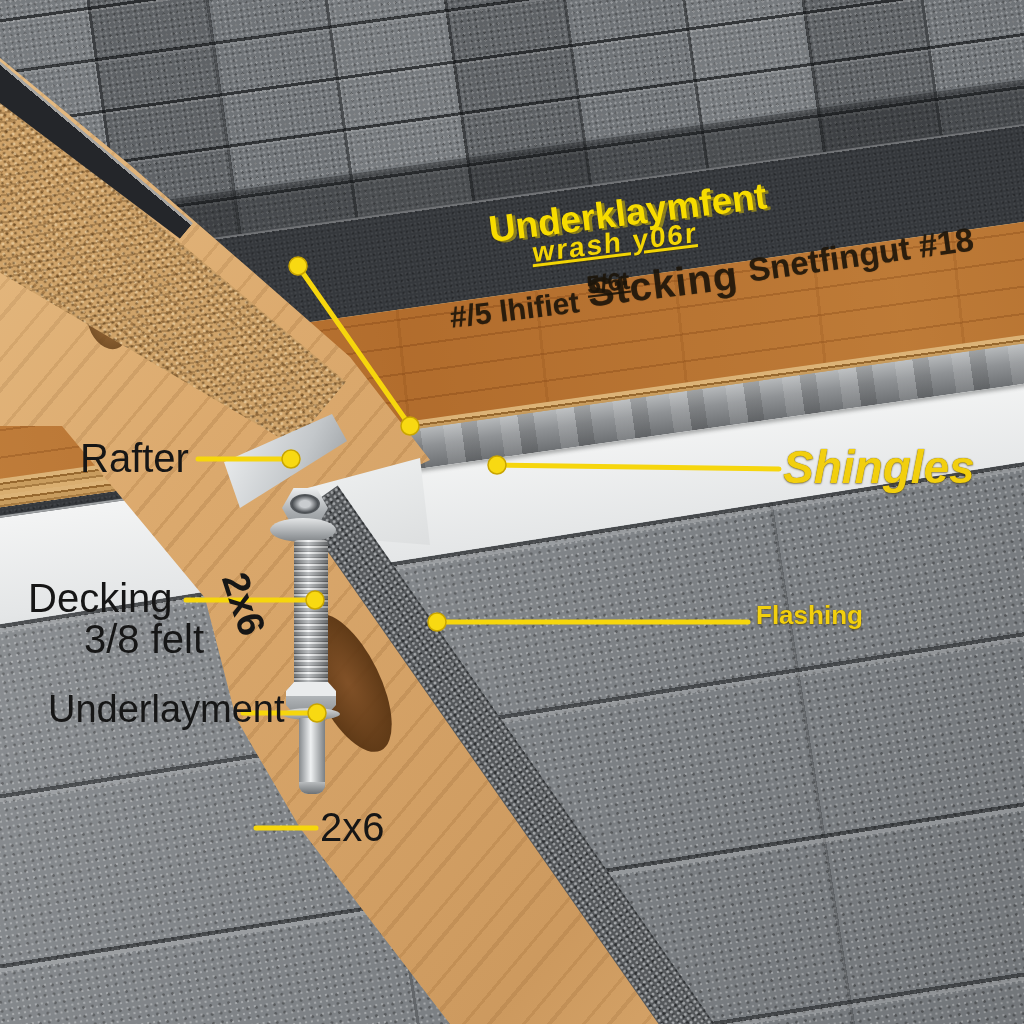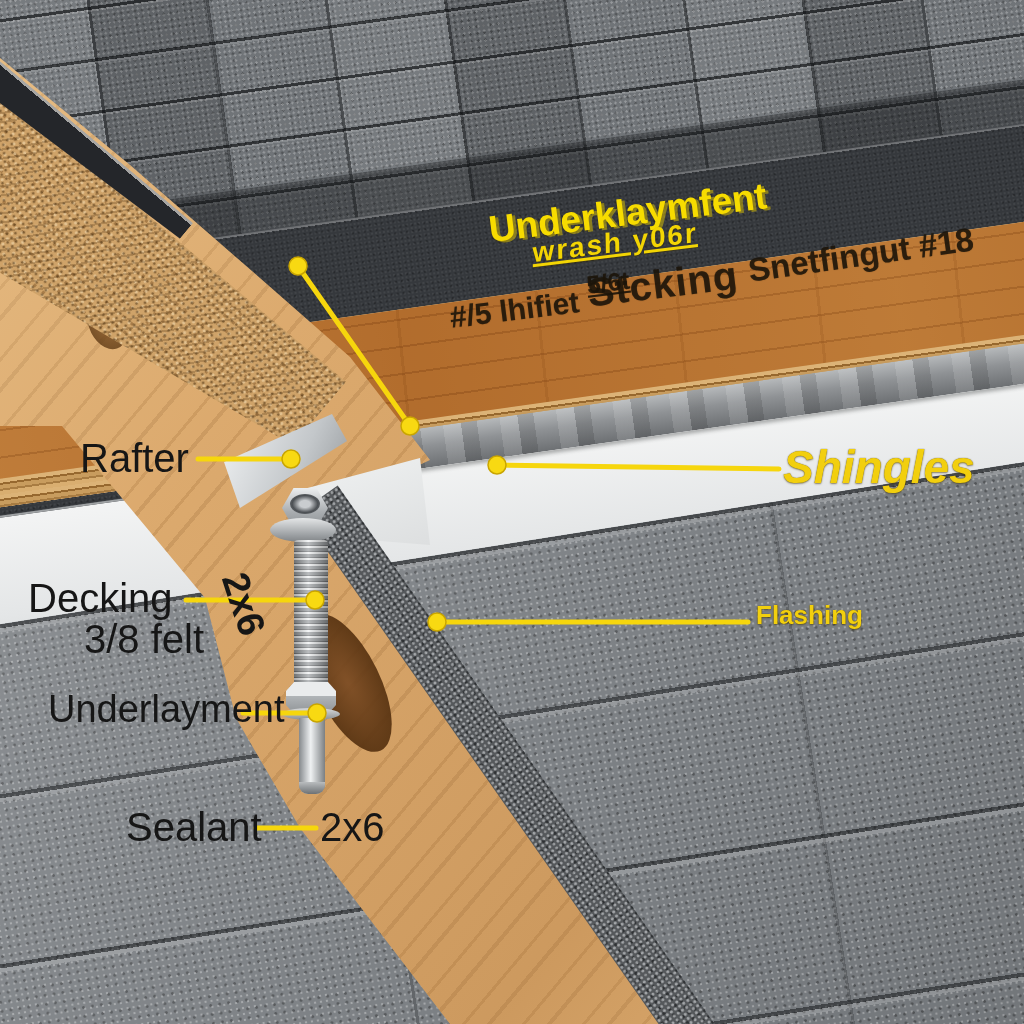--- a/index.html
+++ b/index.html
@@ -223,20 +223,19 @@
   <div class="lbl stamp stamp2">
       <span class="sm">5/6t </span>
       <span class="bg">Stcking</span>
     </div>
   <div class="lbl stamp stamp3">Snetfingut #18</div>
 
   <div class="lbl lbl-black lbl-rafter">Rafter</div>
   <div class="lbl lbl-black lbl-decking">Decking</div>
   <div class="lbl lbl-black lbl-decking-sub">3/8 felt</div>
   <div class="lbl lbl-black lbl-underlayment-left">Underlayment</div>
-  <div class="lbl lbl-black lbl-sealant">Sealant</div>
   <div class="lbl lbl-black lbl-size-h">2x6</div>
   <div class="lbl lbl-black lbl-size-v">2x6</div>
 
   <div class="lbl lbl-yellow lbl-shingles">Shingles</div>
   <div class="lbl lbl-yellow lbl-flashing">Flashing</div>
 
 </div>
 
 </body></html>

